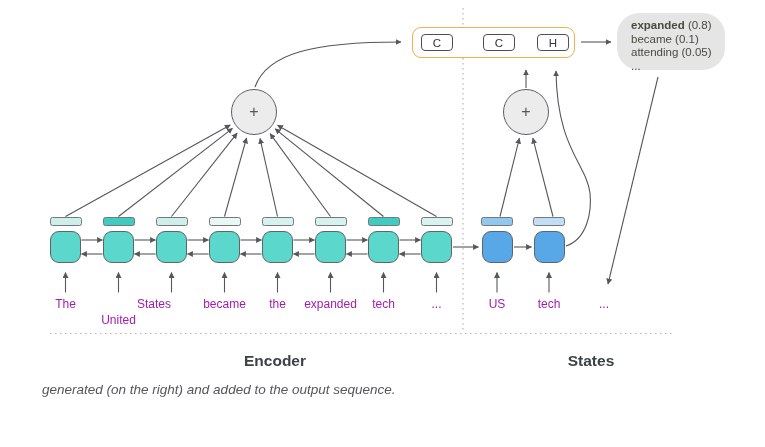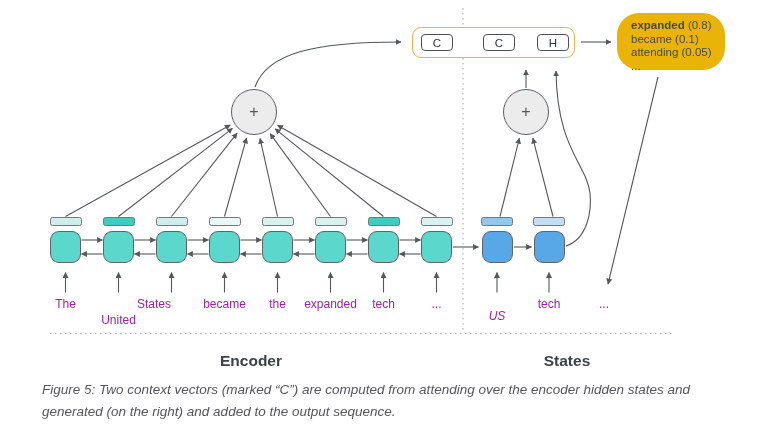--- a/index.html
+++ b/index.html
@@ -14,24 +14,24 @@
     white-space:nowrap;z-index:2;}
   .plus-circle{position:absolute;width:46px;height:46px;border-radius:50%;background:#ececec;
     border:1px solid #5c6064;box-sizing:border-box;display:flex;align-items:center;
     justify-content:center;font-size:16px;color:#53575b;z-index:2;}
   .context-frame{position:absolute;left:412px;top:27px;width:163px;height:31px;box-sizing:border-box;
     border:1.5px solid #f1af4d;border-radius:9px;background:#ffffff;z-index:2;}
   .chip{position:absolute;top:34px;width:32px;height:17px;box-sizing:border-box;
     border:1px solid #4d5154;border-radius:4px;display:flex;align-items:center;
     justify-content:center;font-size:11.5px;color:#2f3438;z-index:3;}
   .candidates{position:absolute;left:617px;top:13px;width:108px;height:57px;box-sizing:border-box;
-    background:#eab308;border-radius:22px;padding:6px 0 0 14px;font-size:11.5px;
+    background:#e5e5e5;border-radius:22px;padding:6px 0 0 14px;font-size:11.5px;
     line-height:13.5px;color:#4a4a42;z-index:2;}
   .section-label{position:absolute;top:352px;transform:translateX(-50%);font-size:15.5px;
-    font-weight:bold;color:#3d4247;white-space:nowrap;}
+    font-weight:bold;color:#3d4247;white-space:nowrap;margin-left:24px;}
   .caption{position:absolute;left:42px;top:379px;font-style:italic;font-size:13.5px;
     line-height:22px;color:#54565c;white-space:nowrap;}
 </style>
 </head>
 <body>
 
 <div class="figure">
   <svg id="overlay" width="765" height="345">
     <defs>
       <marker id="ah" markerWidth="8" markerHeight="8" refX="5.4" refY="3" orient="auto" markerUnits="userSpaceOnUse">
@@ -124,25 +124,24 @@
     <div class="state-box" style="left: 315px; top: 231px; background: rgb(92, 215, 204);"></div>
     <div class="word" style="left: 330.5px; top: 297px;">expanded</div>
     <div class="att-bar" style="left: 367.5px; top: 217px; background: rgb(63, 203, 191);"></div>
     <div class="state-box" style="left: 368px; top: 231px; background: rgb(92, 215, 204);"></div>
     <div class="word" style="left: 383.5px; top: 297px;">tech</div>
     <div class="att-bar" style="left: 420.5px; top: 217px; background: rgb(218, 242, 239);"></div>
     <div class="state-box" style="left: 421px; top: 231px; background: rgb(92, 215, 204);"></div>
     <div class="word" style="left: 436.5px; top: 297px;">...</div>
     <div class="att-bar" style="left: 481px; top: 217px; background: rgb(146, 199, 239);"></div>
     <div class="state-box" style="left: 481.5px; top: 231px; background: rgb(88, 168, 232);"></div>
-    <div class="word" style="left: 497px; top: 309px; font-style: italic;">US</div>
+    <div class="word" style="left: 497px; top: 297px;">US</div>
     <div class="att-bar" style="left: 533px; top: 217px; background: rgb(195, 221, 245);"></div>
     <div class="state-box" style="left: 533.5px; top: 231px; background: rgb(88, 168, 232);"></div>
     <div class="word" style="left: 549px; top: 297px;">tech</div>
   </div>
 
 <div class="section-label" style="left:251px">Encoder</div>
 <div class="section-label" style="left:567px">States</div>
 
 <div class="caption">
-  <div>Figure 5: Two context vectors (marked “C”) are computed from attending over the encoder hidden states and</div>
   <div>generated (on the right) and added to the output sequence.</div>
 </div>
 
 </body></html>

